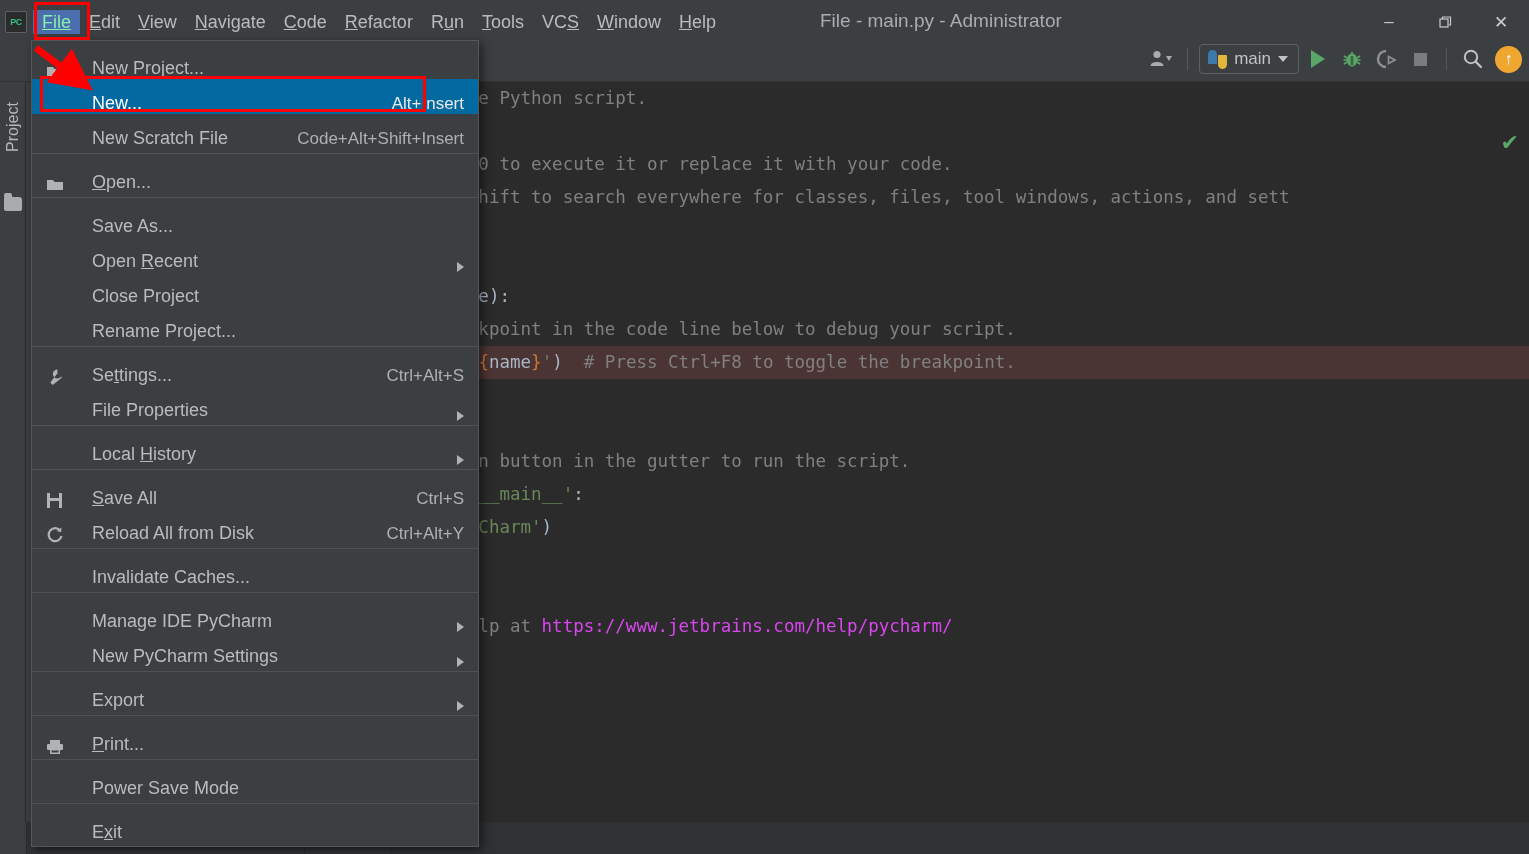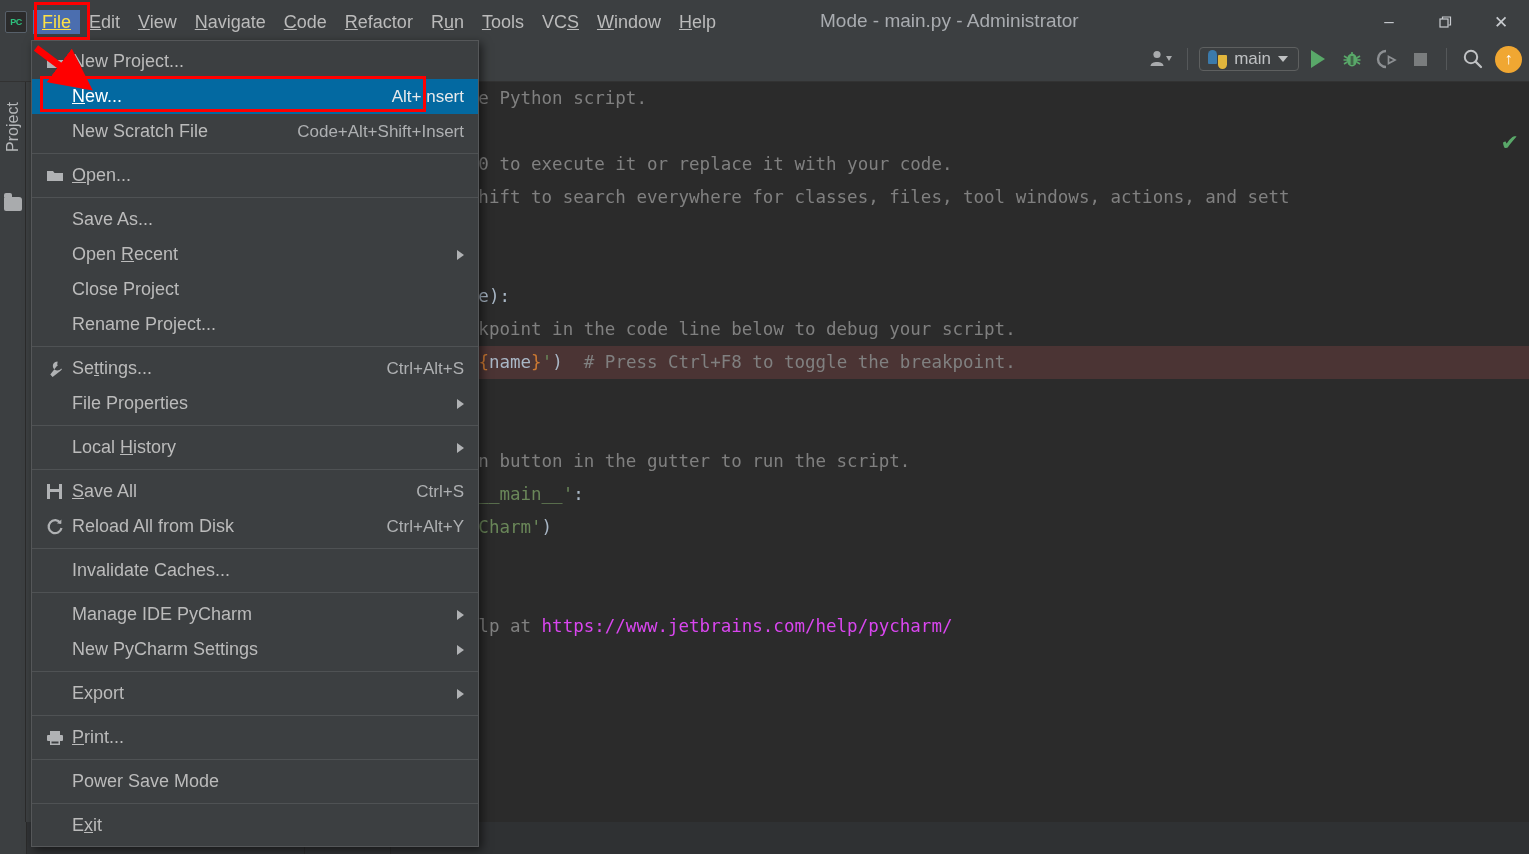--- a/index.html
+++ b/index.html
@@ -22,21 +22,21 @@
     display: flex; align-items: center; justify-content: center;
     font-size: 9px; color: #2ec27e; font-weight: bold; letter-spacing: -0.5px;
     font-family: "Liberation Sans", sans-serif;
   }
   .menubar { display: flex; align-items: center; height: 36px; }
   .menu-top {
     padding: 3px 9px; font-size: 18px; color: #bbbbbb; line-height: 1;
     cursor: default; white-space: nowrap;
   }
   .menu-top u { text-decoration: underline; }
-  .menu-top.active { background: #4b6eaf; color: #fde047; text-decoration: underline; }
+  .menu-top.active { background: #4b6eaf; color: #86efac; text-decoration: underline; }
   .window-title {
     position: absolute; left: 820px; top: 6px;
     font-size: 19px; color: #a9acb0; white-space: nowrap;
   }
   .winbtns { position: absolute; right: 0; top: 0; height: 36px; display: flex; }
   .winbtn {
     width: 56px; height: 36px; display: flex; align-items: center; justify-content: center;
     color: #c8cbcf; font-size: 17px;
   }
 
@@ -51,21 +51,21 @@
     display: flex; align-items: center; gap: 4px;
   }
   .tb-icon {
     height: 30px; min-width: 30px; display: flex; align-items: center;
     justify-content: center; color: #afb1b3; padding: 0 3px;
   }
   .tb-sep { width: 1px; height: 22px; background: #55585a; margin: 0 7px; }
   .runconfig {
     display: flex; align-items: center; gap: 7px;
     border: 1px solid #5e6060; border-radius: 4px;
-    height: 24px; padding: 0 10px 0 8px; color: #bfc1c3; font-size: 17px;
+    height: 30px; padding: 0 10px 0 8px; color: #bfc1c3; font-size: 17px;
   }
   .py-ico {
     width: 19px; height: 19px; position: relative; display:inline-block;
   }
   .py-ico::before, .py-ico::after {
     content: ""; position: absolute; width: 9px; height: 14px;
   }
   .py-ico::before { background: #3b7aab; border-radius: 5px 5px 1px 1px; left: 0; top: 0; }
   .py-ico::after { background: #e2b63c; border-radius: 1px 1px 5px 5px; right: 0; bottom: 0; }
   .caret { width: 0; height: 0; border-left: 5px solid transparent; border-right: 5px solid transparent; border-top: 6px solid #bfc1c3; }
@@ -141,23 +141,24 @@
   }
 
   
   .dropdown {
     position: absolute; left: 31px; top: 40px; width: 448px;
     background: #3c3f41; border: 1px solid #555759;
     box-shadow: 3px 3px 9px rgba(0,0,0,0.55);
     padding: 3px 0 3px 0; z-index: 50;
   }
   .mi {
-    position: relative; display: flex; align-items: center;
+    position: relative; display: flex; align-items: flex-end;
     height: 35px; padding: 0 14px 0 14px; color: #bbbbbb; font-size: 18px;
     white-space: nowrap;
+    gap: 20px;
   }
   .mi .mi-ico {
     width: 26px; min-width: 26px; display: flex; align-items: center;
     justify-content: flex-start; color: #b0b2b4; font-size: 16px;
   }
   .mi .mi-label { flex: 0 0 auto; }
   .mi .mi-accel { margin-left: auto; color: #aeb0b2; font-size: 17px; padding-left: 26px; }
   .mi .mi-arrow {
     margin-left: auto; width: 0; height: 0;
     border-top: 5px solid transparent; border-bottom: 5px solid transparent;
@@ -187,21 +188,21 @@
         <div class="menu-top"><u>V</u>iew</div>
         <div class="menu-top"><u>N</u>avigate</div>
         <div class="menu-top"><u>C</u>ode</div>
         <div class="menu-top"><u>R</u>efactor</div>
         <div class="menu-top">R<u>u</u>n</div>
         <div class="menu-top"><u>T</u>ools</div>
         <div class="menu-top">VC<u>S</u></div>
         <div class="menu-top"><u>W</u>indow</div>
         <div class="menu-top"><u>H</u>elp</div>
       </div>
-    <div class="window-title">Mode - main.py - Administrator</div>
+    <div class="window-title">File - main.py - Administrator</div>
     <div class="winbtns">
       <div class="winbtn">–</div>
       <div class="winbtn">
         <svg width="15" height="15" viewBox="0 0 15 15">
           <rect x="2" y="4" width="8" height="8" fill="none" stroke="#c8cbcf" stroke-width="1.2"></rect>
           <path d="M4.5 4 V2 H12.5 V10 H10.5" fill="none" stroke="#c8cbcf" stroke-width="1.2"></path>
         </svg>
       </div>
       <div class="winbtn">✕</div>
     </div>

